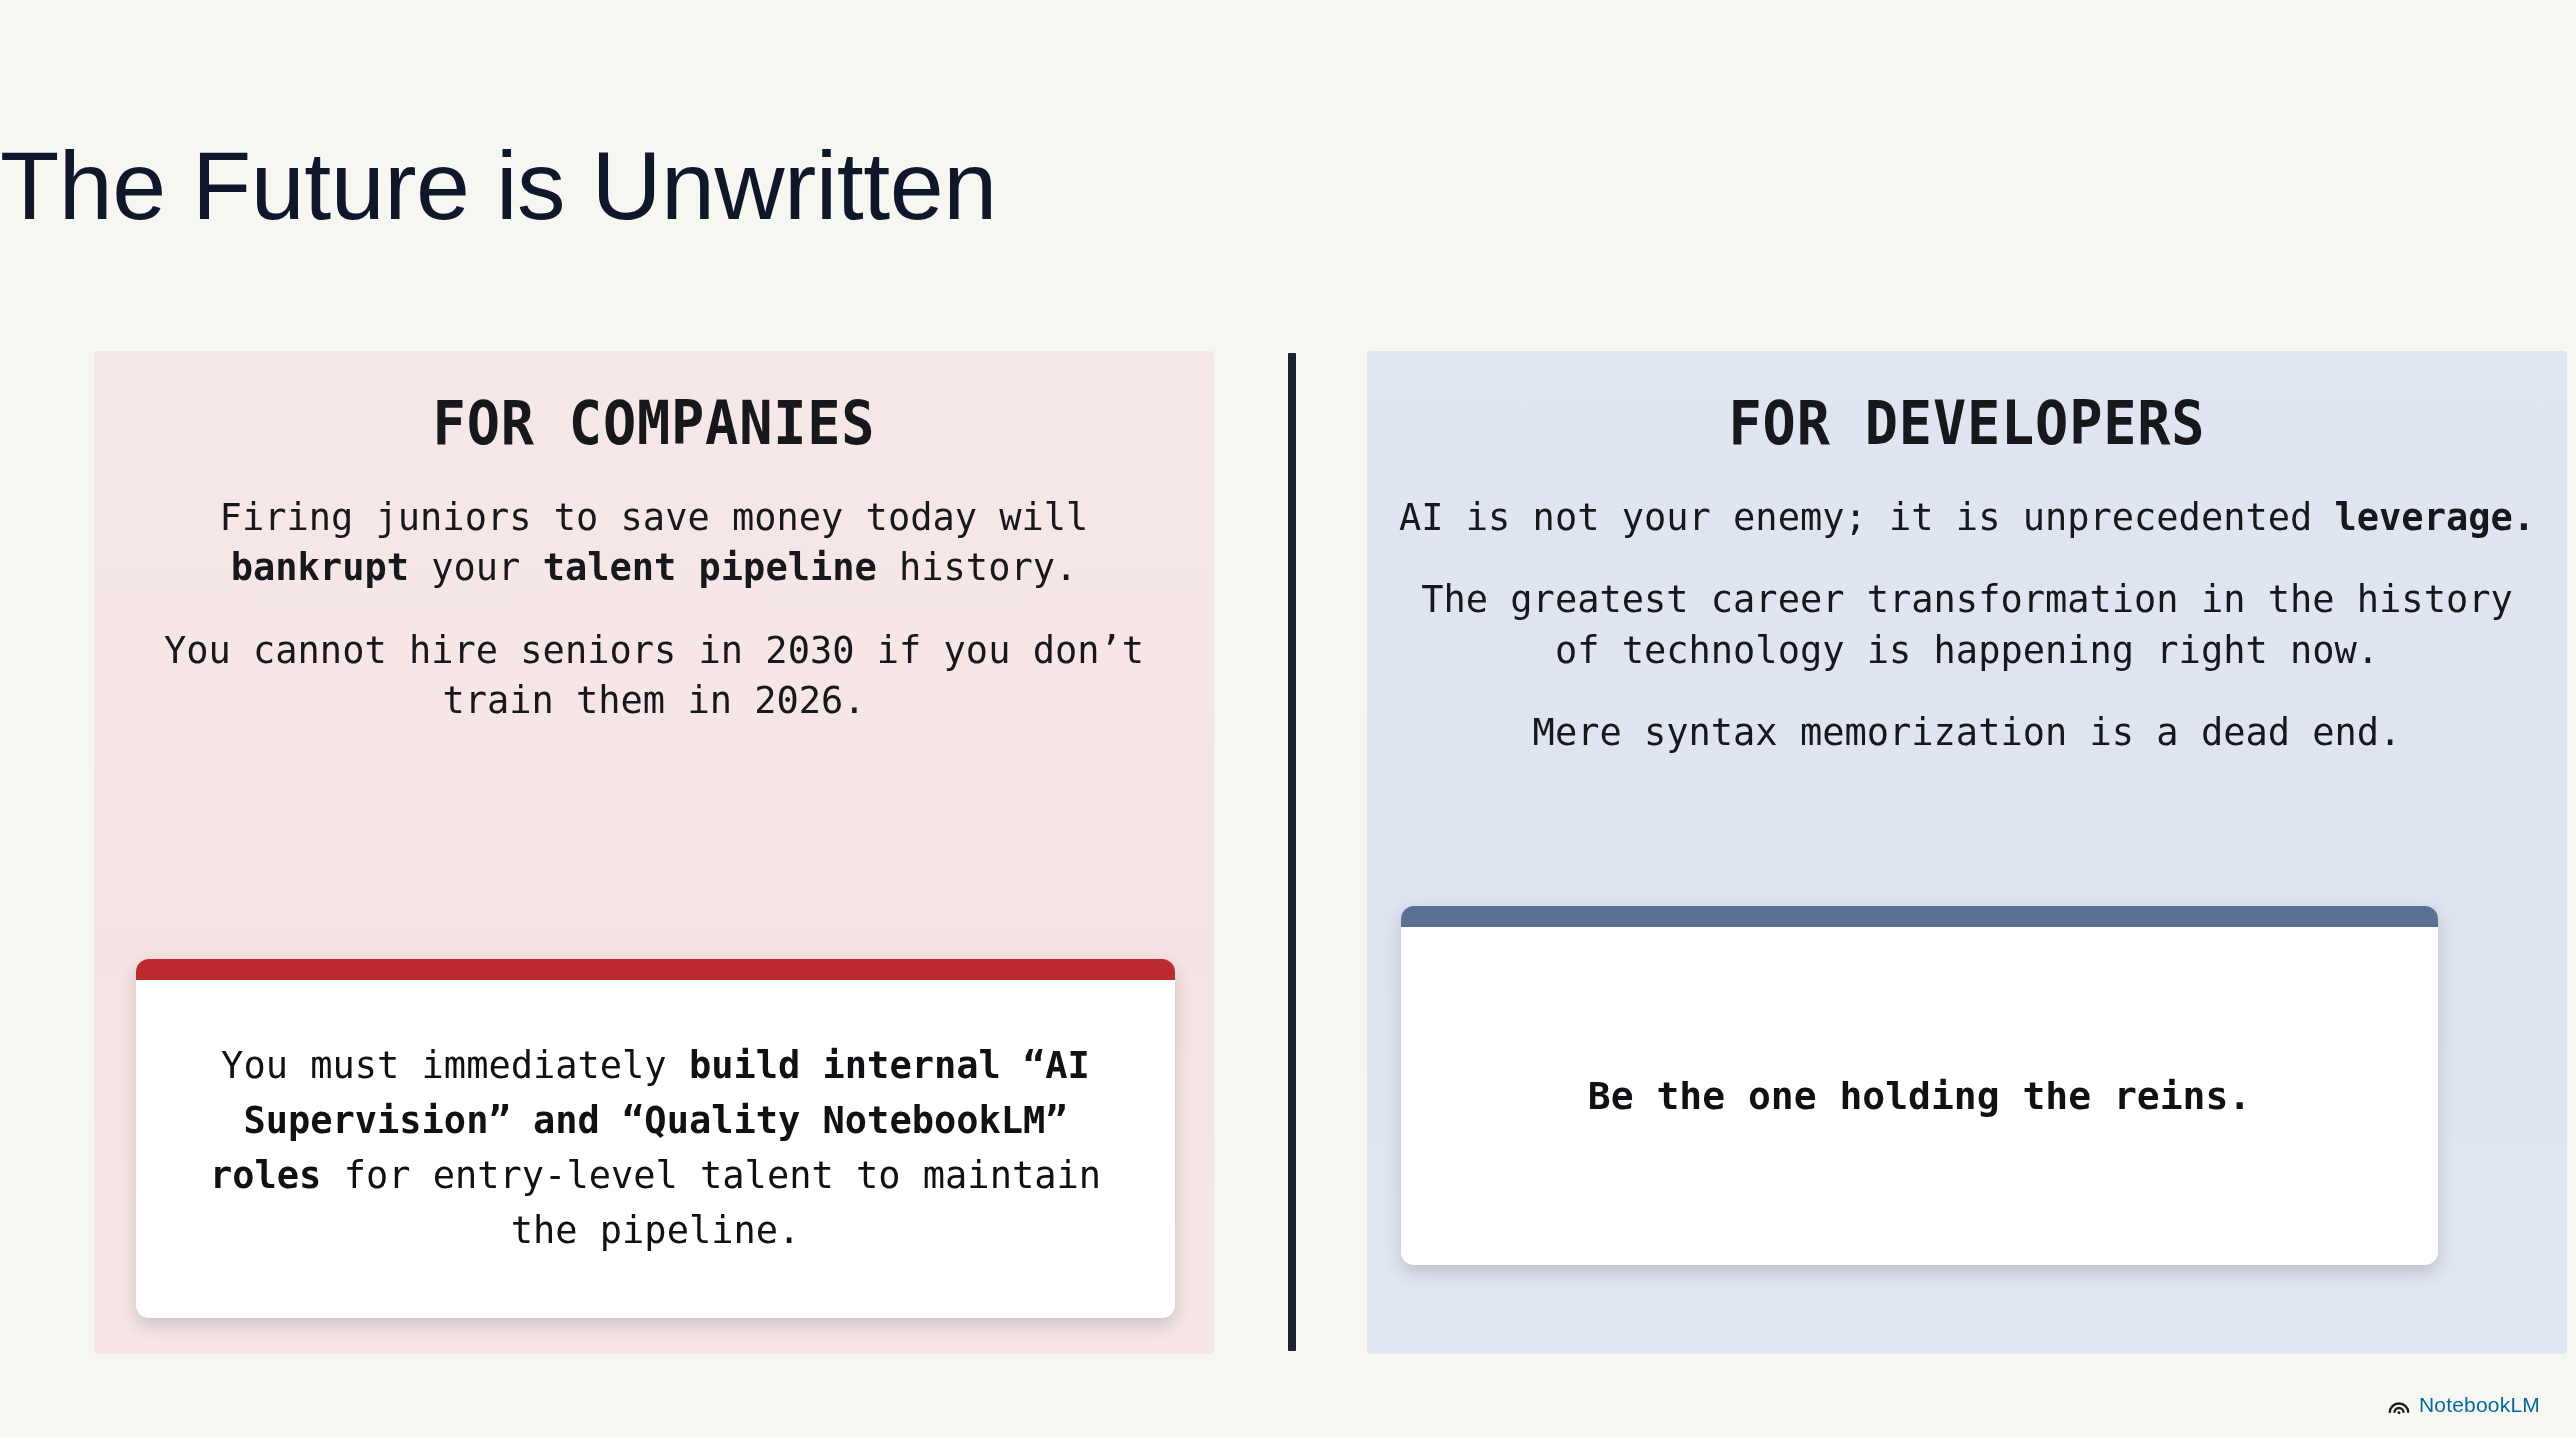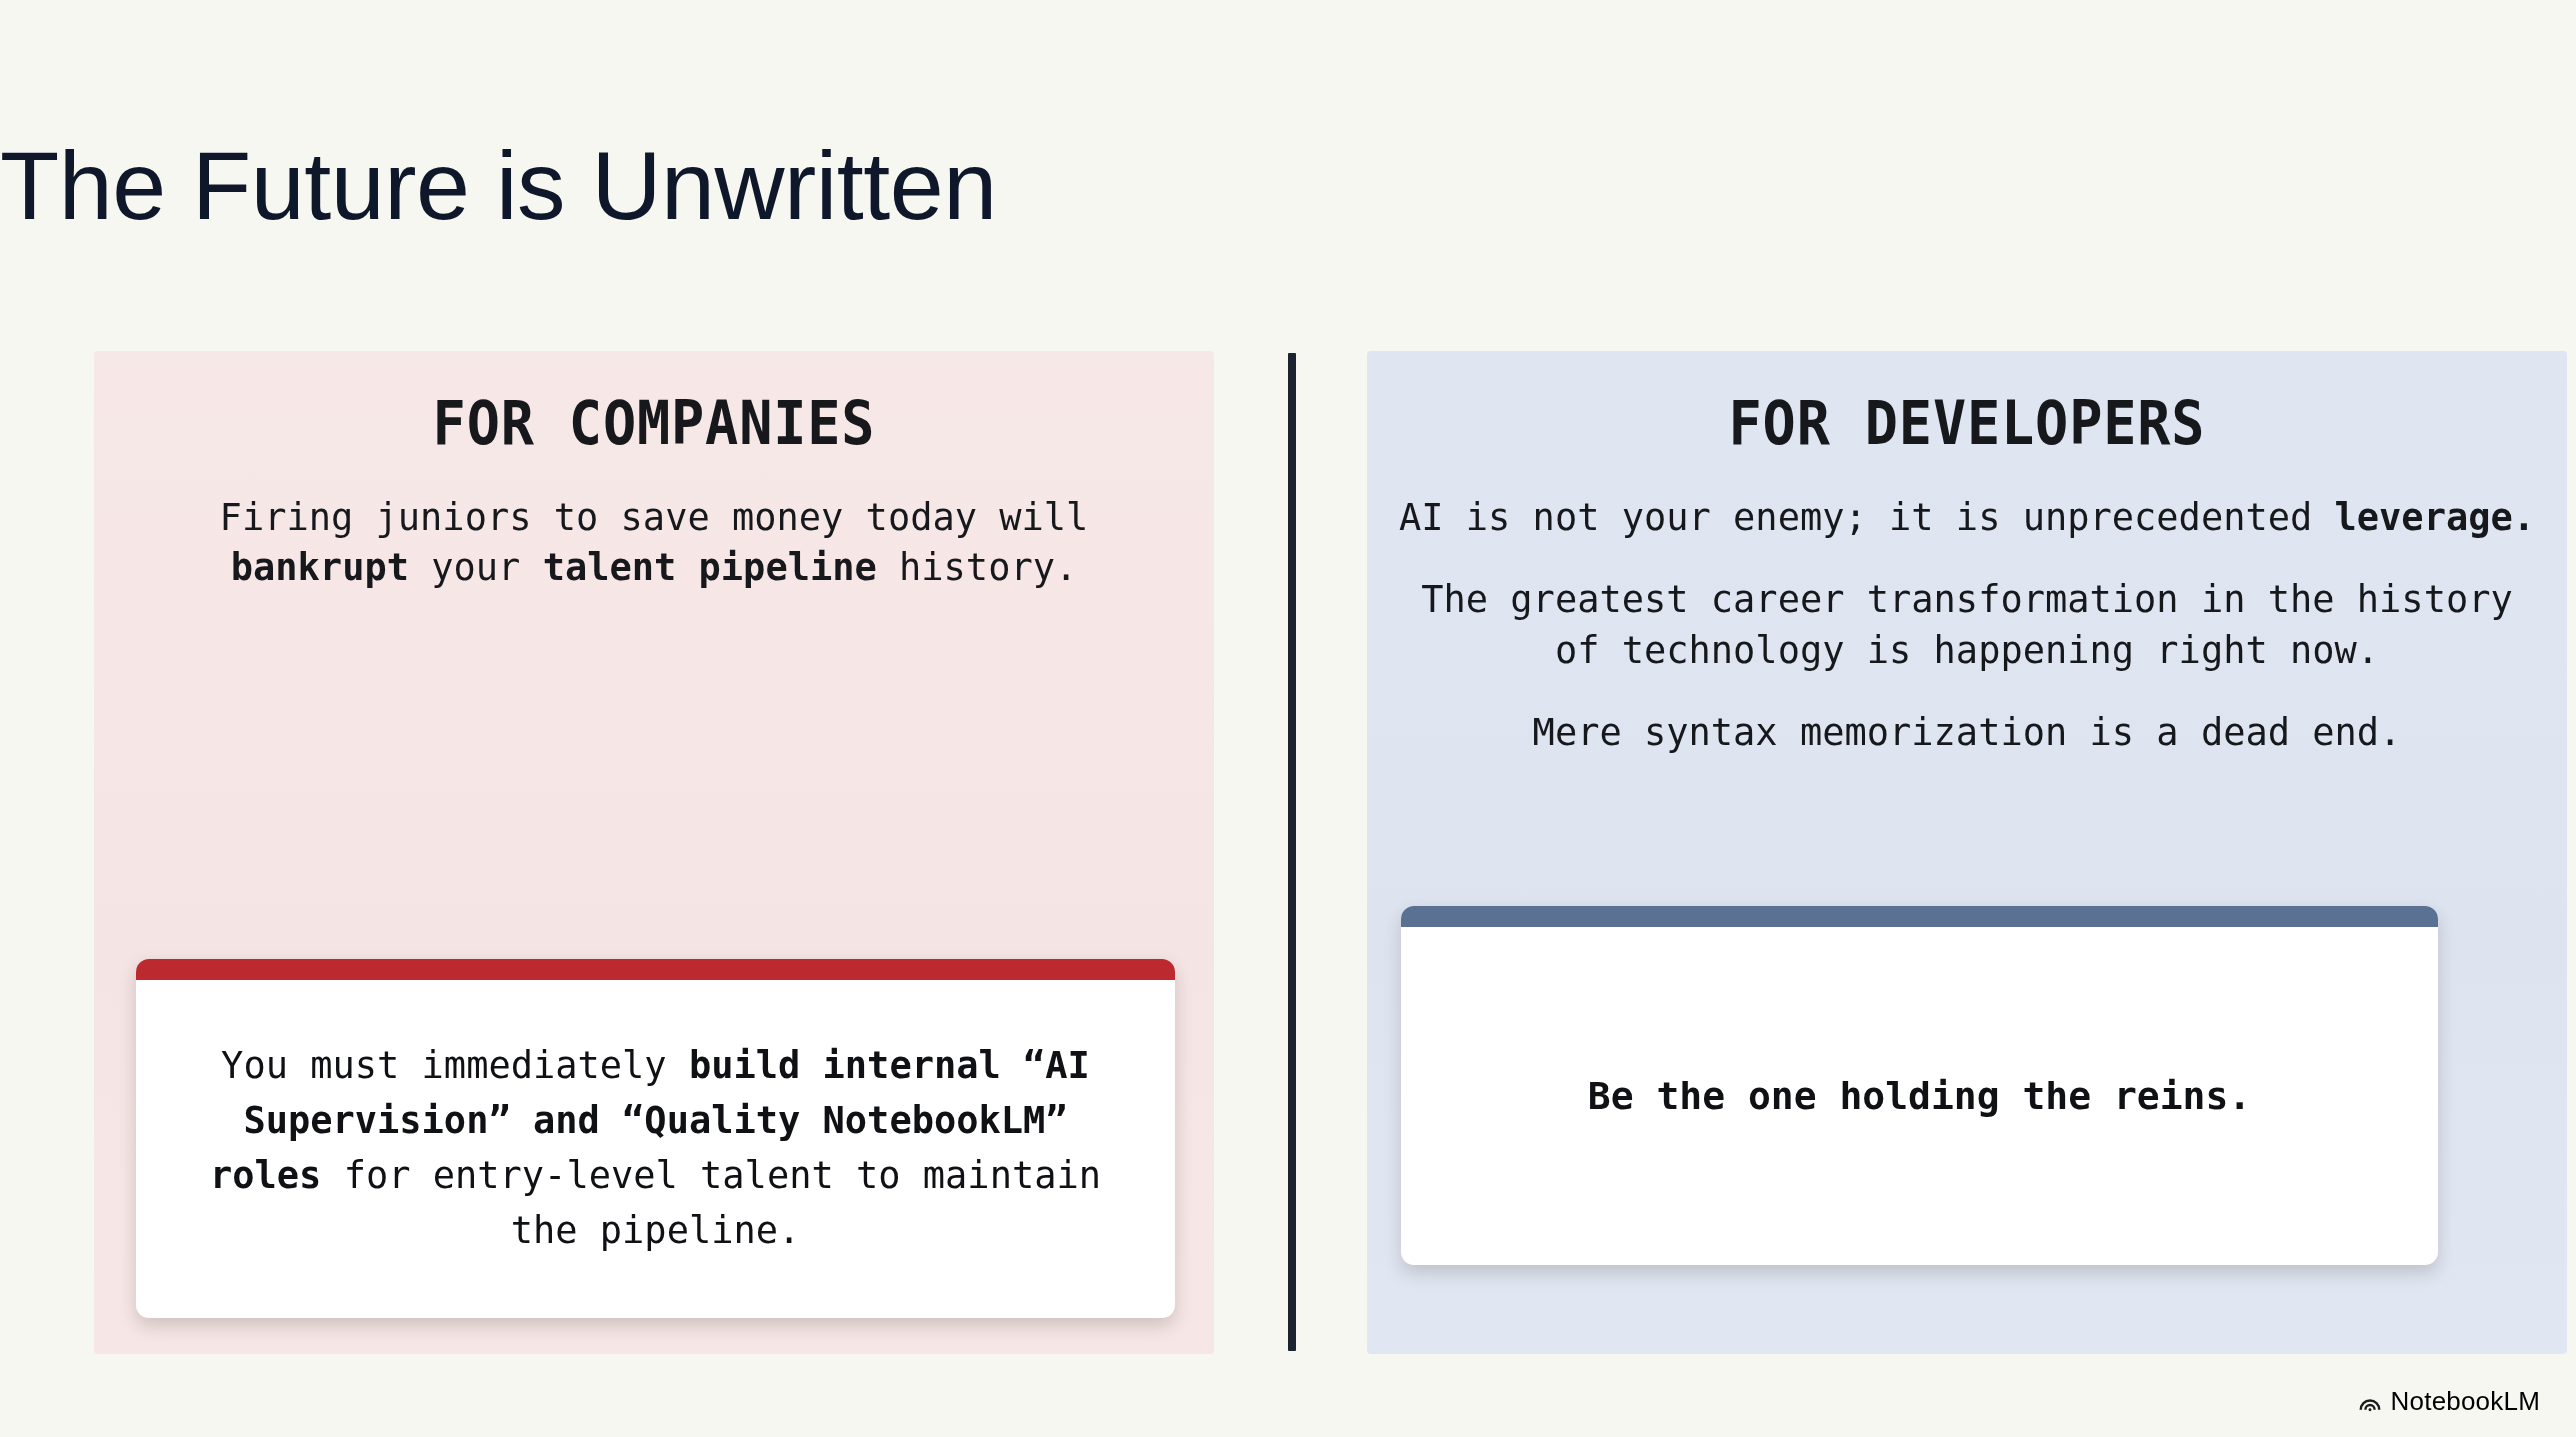--- a/index.html
+++ b/index.html
@@ -149,37 +149,38 @@
 
   
   .watermark {
     position: absolute;
     right: 36px;
     bottom: 20.6px;
     display: flex;
     align-items: center;
     gap: 8.4px;
     font-family: "Liberation Sans", sans-serif;
-    font-size: 26px;
-    color: #000000;
+    font-size: 21px;
+    color: #0369a1;
     letter-spacing: 0.2px;
   }
   .watermark svg { display: block; }
 </style>
 </head>
 <body>
 
 <div class="page-title">The Future is Unwritten</div>
 
 <div class="columns">
 
   <div class="panel panel-left">
     <div class="panel-heading">FOR COMPANIES</div>
     <div class="panel-body">
         <p><span>Firing juniors to save money today will </span><b>bankrupt</b><span> your </span><b>talent pipeline</b><span> history.</span></p>
+        <p><span>You cannot hire seniors in 2030 if you don’t train them in 2026.</span></p>
       </div>
   </div>
 
   <div class="divider"></div>
 
   <div class="panel panel-right">
     <div class="panel-heading">FOR DEVELOPERS</div>
     <div class="panel-body">
         <p><span>AI is not your enemy; it is unprecedented </span><b>leverage.</b></p>
         <p><span>The greatest career transformation in the history of technology is happening right now.</span></p>

